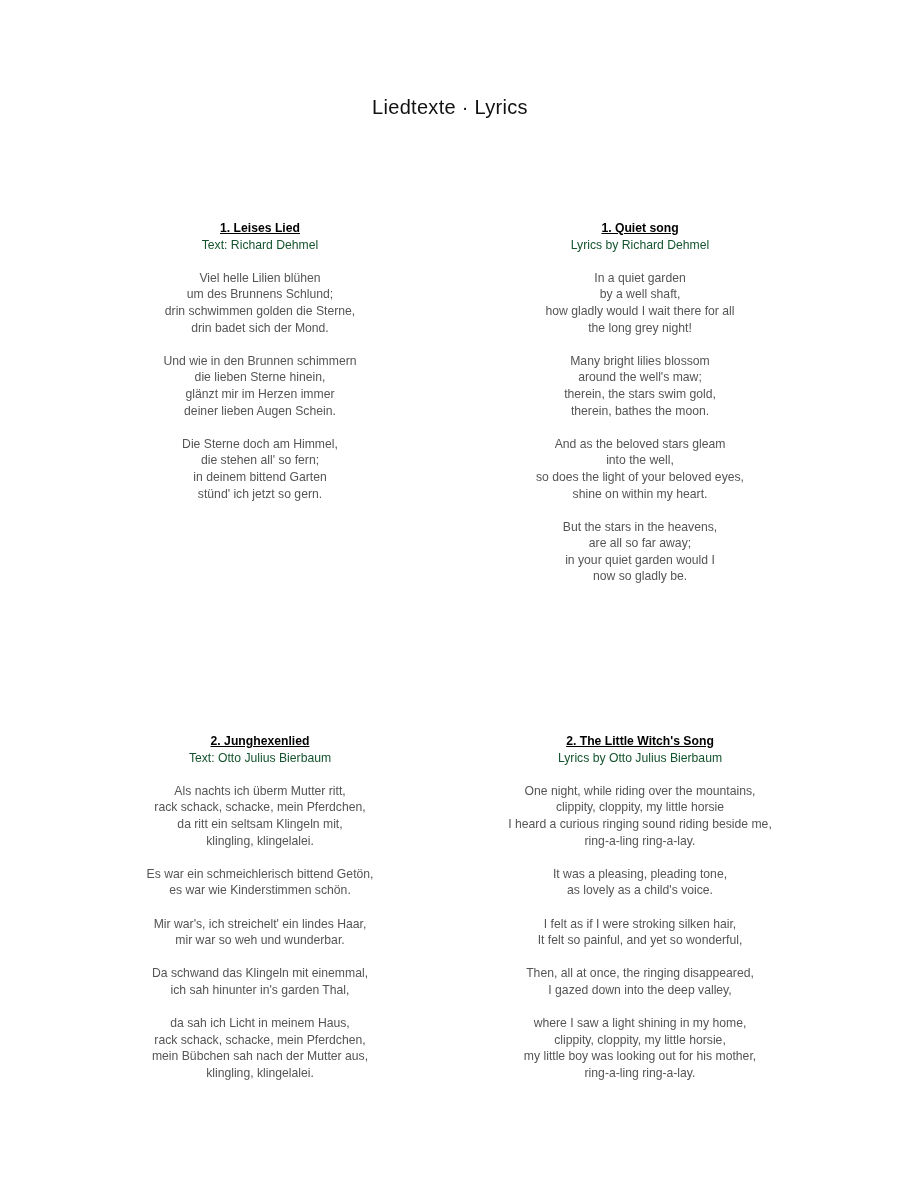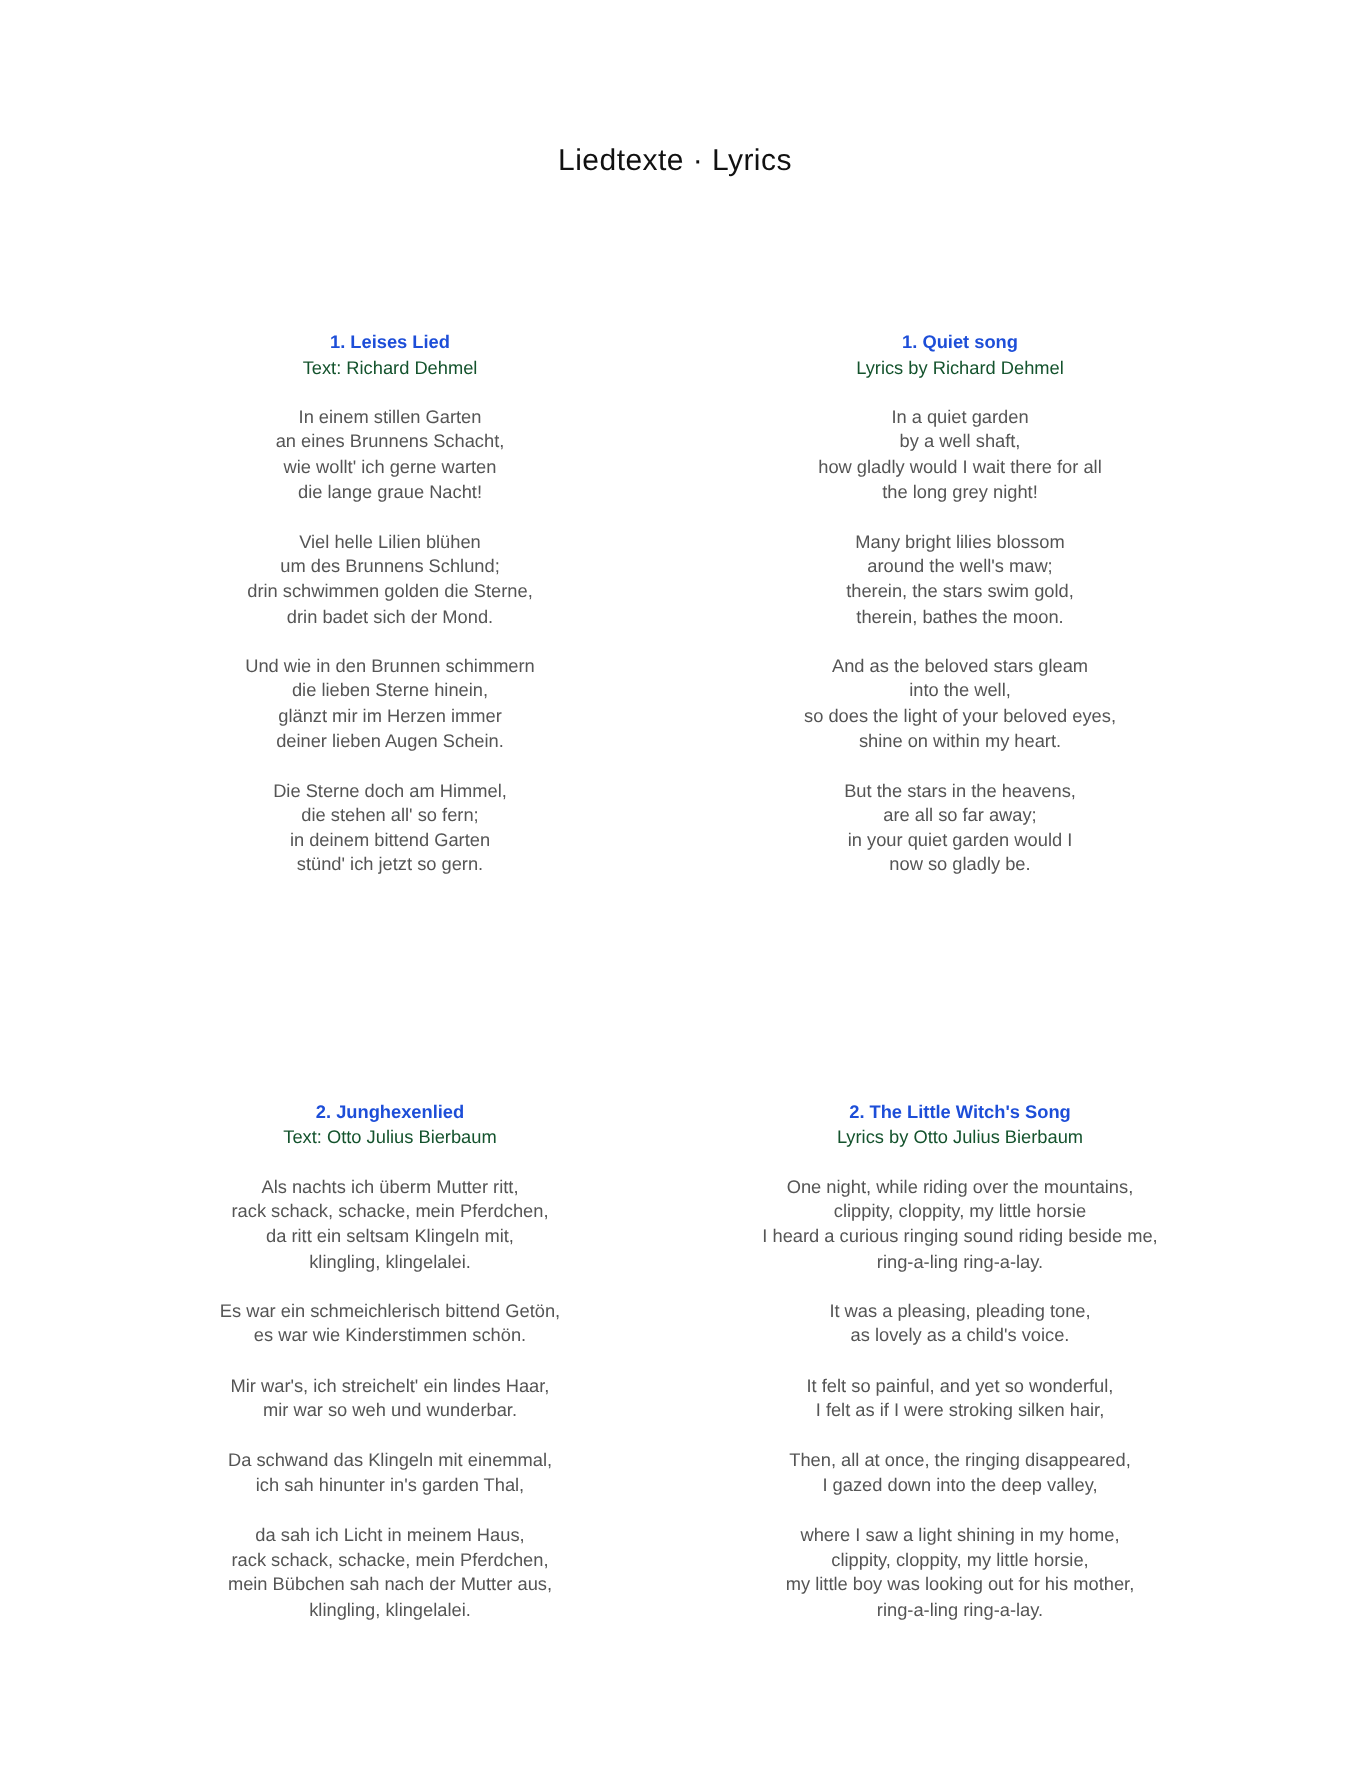--- a/index.html
+++ b/index.html
@@ -1,44 +1,38 @@
 <!DOCTYPE html>
 <html><head>
 <meta charset="utf-8">
 <style>
   html, body { margin: 0; padding: 0; background: #ffffff; }
   body { width: 900px; height: 1193px; position: relative; overflow: hidden;
          font-family: "Liberation Sans", "DejaVu Sans", sans-serif; color: #555555; }
   .page-title { position: absolute; top: 96px; left: 0; width: 900px; text-align: center;
                 font-size: 20px; color: #111111; font-weight: normal; letter-spacing: 0.3px; margin: 0; }
   .song { position: absolute; width: 340px; text-align: center; font-size: 12.2px; line-height: 16.6px; }
-  .song .title { font-weight: bold; color: #1d4ed8; }
+  .song .title { font-weight: bold; color: #000000; text-decoration: underline; }
   .song .credit { color: #14532d; }
   .song .stanza { margin-top: 16.6px; }
   .song .line { display: block; white-space: nowrap; }
   #s1 { left: 90px; top: 220px; }
   #s2 { left: 470px; top: 220px; }
   #s3 { left: 90px; top: 733px; }
   #s4 { left: 470px; top: 733px; }
 </style>
 </head>
 <body>
 
 <h1 class="page-title">Liedtexte · Lyrics</h1>
 
 <div class="song" id="s1">
   <div class="title">1. Leises Lied</div>
   <div class="credit">Text: Richard Dehmel</div>
   <div class="stanzas">
-      <div class="stanza">
-        <span class="line">In einem stillen Garten</span>
-        <span class="line">an eines Brunnens Schacht,</span>
-        <span class="line">wie wollt' ich gerne warten</span>
-        <span class="line">die lange graue Nacht!</span>
-      </div>
       <div class="stanza">
         <span class="line">Viel helle Lilien blühen</span>
         <span class="line">um des Brunnens Schlund;</span>
         <span class="line">drin schwimmen golden die Sterne,</span>
         <span class="line">drin badet sich der Mond.</span>
       </div>
       <div class="stanza">
         <span class="line">Und wie in den Brunnen schimmern</span>
         <span class="line">die lieben Sterne hinein,</span>
         <span class="line">glänzt mir im Herzen immer</span>
@@ -123,22 +117,22 @@
         <span class="line">One night, while riding over the mountains,</span>
         <span class="line">clippity, cloppity, my little horsie</span>
         <span class="line">I heard a curious ringing sound riding beside me,</span>
         <span class="line">ring-a-ling ring-a-lay.</span>
       </div>
       <div class="stanza">
         <span class="line">It was a pleasing, pleading tone,</span>
         <span class="line">as lovely as a child's voice.</span>
       </div>
       <div class="stanza">
+        <span class="line">I felt as if I were stroking silken hair,</span>
         <span class="line">It felt so painful, and yet so wonderful,</span>
-        <span class="line">I felt as if I were stroking silken hair,</span>
       </div>
       <div class="stanza">
         <span class="line">Then, all at once, the ringing disappeared,</span>
         <span class="line">I gazed down into the deep valley,</span>
       </div>
       <div class="stanza">
         <span class="line">where I saw a light shining in my home,</span>
         <span class="line">clippity, cloppity, my little horsie,</span>
         <span class="line">my little boy was looking out for his mother,</span>
         <span class="line">ring-a-ling ring-a-lay.</span>

